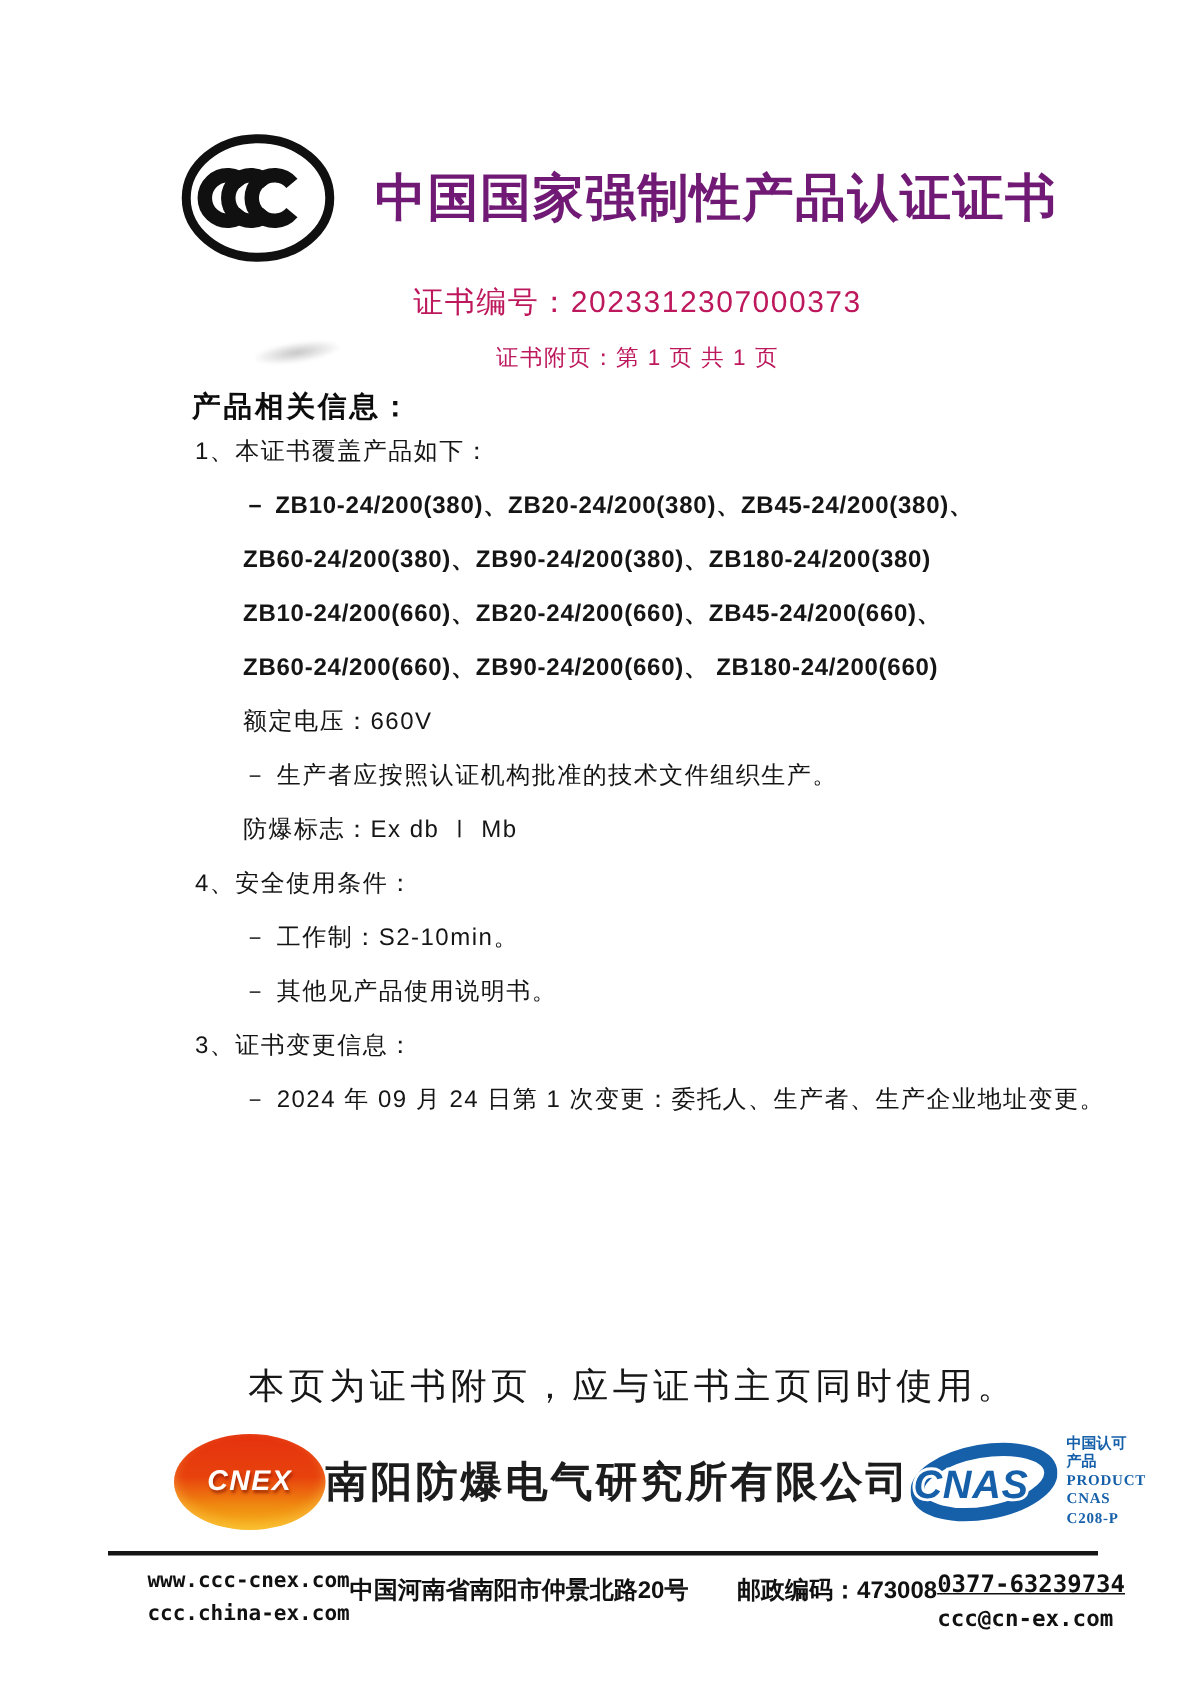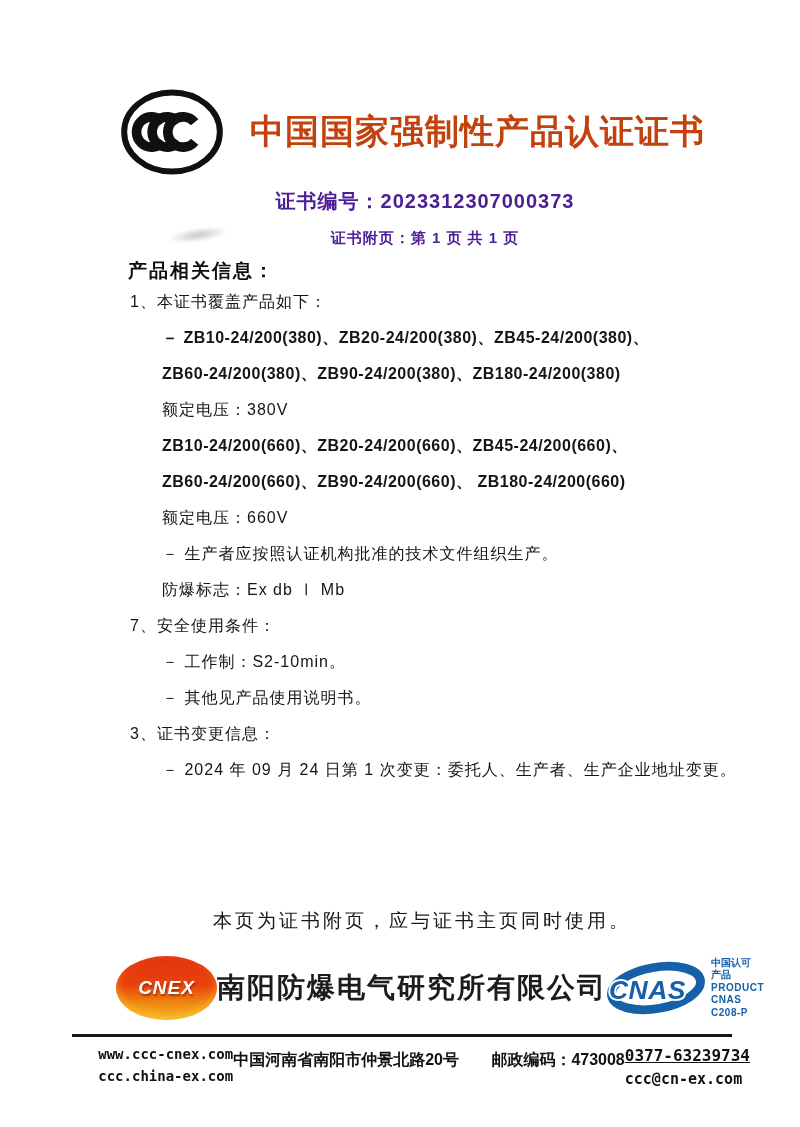--- a/index.html
+++ b/index.html
@@ -12,29 +12,29 @@
     overflow:hidden;
   }
   
   .header{
     position:absolute;top:86px;left:118px;right:80px;
     display:flex;align-items:center;gap:24px;
   }
   .ccc-logo{flex:0 0 auto;width:108px;height:92px;}
   .page-title{
     font-size:34px;font-weight:700;letter-spacing:1px;
-    color:#c2410c;white-space:nowrap;margin:0;
+    color:#701a75;white-space:nowrap;margin:0;
   }
   
   .meta{
     position:absolute;top:188px;left:150px;right:100px;
     text-align:center;
   }
   .meta-line{
-    font-weight:700;color:#4c1d95;
+    font-weight:400;color:#be185d;
     margin-bottom:14px;letter-spacing:1px;
   }
   .meta-line.number{font-size:20px;}
   .meta-line.pages{font-size:15px;}
   
   .section-heading{
     position:absolute;top:258px;left:128px;
     font-size:19px;font-weight:700;letter-spacing:2px;color:#0d0d0d;
   }
   .content{
@@ -42,21 +42,21 @@
   }
   .line{
     font-size:16px;line-height:20px;color:#151515;
     margin-bottom:16px;letter-spacing:1px;white-space:nowrap;
   }
   .line.l2{padding-left:32px;}
   .line.model{font-weight:600;letter-spacing:0.5px;}
   
   .footer-note{
     position:absolute;top:908px;left:0;right:0;
-    text-align:center;font-size:19px;letter-spacing:3px;color:#171717;margin-left:44px;
+    text-align:center;font-size:24px;letter-spacing:3px;color:#171717;margin-left:44px;
   }
   
   .issuer{
     position:absolute;top:956px;left:116px;right:36px;
     display:flex;align-items:center;justify-content:space-between;
   }
   .cnex-logo{
     width:114px;height:64px;border-radius:50%;
     background:linear-gradient(180deg,#e5310f 0%,#e8420d 45%,#f08a10 75%,#f6b31c 100%);
     display:flex;align-items:center;justify-content:center;
@@ -67,21 +67,21 @@
     letter-spacing:1px;text-shadow:1px 2px 2px rgba(130,25,0,.65);
   }
   .company-name{
     font-size:28px;font-weight:600;letter-spacing:2px;color:#1c1c1c;
     white-space:nowrap;
   }
   .cnas-block{display:flex;align-items:center;gap:6px;}
   .cnas-logo{width:98px;height:62px;}
   .cnas-caption{display:flex;flex-direction:column;line-height:1.25;}
   .cnas-caption .cn{font-size:10px;font-weight:700;color:#1660aa;}
-  .cnas-caption .en{font-size:10px;font-weight:700;color:#1660aa;letter-spacing:.5px;}
+  .cnas-caption .en{font-size:10px;font-weight:700;color:#1660aa;letter-spacing:.5px;font-family:Liberation Serif, serif;}
   
   .divider{
     position:absolute;top:1034px;left:72px;right:68px;
     border-top:3px solid #151515;
   }
   .bottom-bar{
     position:absolute;top:1044px;left:84px;right:50px;
     display:flex;align-items:flex-start;justify-content:flex-end;
   }
   .sites{
@@ -127,27 +127,26 @@
     <div class="meta-line number">证书编号：2023312307000373</div>
     <div class="meta-line pages">证书附页：第 1 页  共 1 页</div>
   </div>
 
   <div class="section-heading">产品相关信息：</div>
 
   <div class="content">
     <div class="line l1">1、本证书覆盖产品如下：</div>
     <div class="line l2 model">－ ZB10-24/200(380)、ZB20-24/200(380)、ZB45-24/200(380)、</div>
     <div class="line l2 model">ZB60-24/200(380)、ZB90-24/200(380)、ZB180-24/200(380)</div>
-    <div class="line l2">额定电压：380V</div>
     <div class="line l2 model">ZB10-24/200(660)、ZB20-24/200(660)、ZB45-24/200(660)、</div>
     <div class="line l2 model">ZB60-24/200(660)、ZB90-24/200(660)、 ZB180-24/200(660)</div>
     <div class="line l2">额定电压：660V</div>
     <div class="line l2">－ 生产者应按照认证机构批准的技术文件组织生产。</div>
     <div class="line l2">防爆标志：Ex db Ⅰ Mb</div>
-    <div class="line l1">7、安全使用条件：</div>
+    <div class="line l1">4、安全使用条件：</div>
     <div class="line l2">－ 工作制：S2-10min。</div>
     <div class="line l2">－ 其他见产品使用说明书。</div>
     <div class="line l1">3、证书变更信息：</div>
     <div class="line l2">－ 2024 年 09 月 24 日第 1 次变更：委托人、生产者、生产企业地址变更。</div>
   </div>
 
   <div class="footer-note">本页为证书附页，应与证书主页同时使用。</div>
 
   <div class="issuer">
     <div class="cnex-logo">

